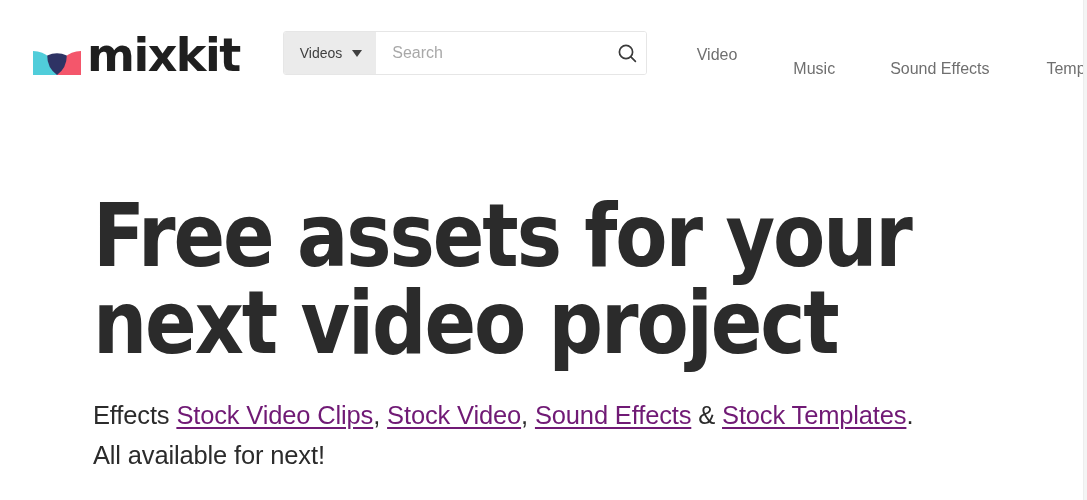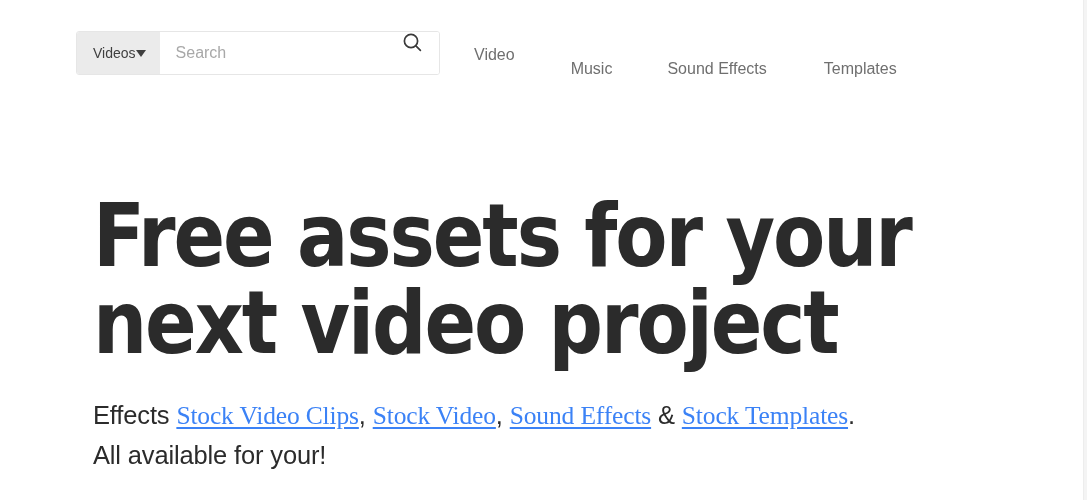--- a/index.html
+++ b/index.html
@@ -76,20 +76,21 @@
     border-radius: 3px;
     overflow: hidden;
     background: #ffffff;
     width: 364px;
     flex: 0 0 auto;
   }
 
   .search-select {
     display: flex;
     align-items: center;
+    gap: 10px;
     background: #ebebeb;
     padding: 0 14px 0 16px;
     cursor: pointer;
     user-select: none;
     flex: 0 0 auto;
   }
   .search-select-label {
     font-size: 14px;
     color: #3f3f3f;
     line-height: 1;
@@ -101,21 +102,21 @@
     border-left: 5.5px solid transparent;
     border-right: 5.5px solid transparent;
     border-top: 7px solid #3f3f3f;
     display: block;
     flex: 0 0 auto;
   }
 
   .search-field {
     flex: 1 1 auto;
     display: flex;
-    align-items: flex-start;
+    align-items: center;
     background: #ffffff;
     padding: 0 12px 0 16px;
     gap: 14px;
   }
   .search-input {
     flex: 1 1 auto;
     border: none;
     outline: none;
     background: transparent;
     font-family: "Liberation Sans", sans-serif;
@@ -148,21 +149,21 @@
   .nav-item {
     font-size: 16px;
     color: #6f6f6f;
     cursor: pointer;
     display: flex;
     align-items: center;
     gap: 11px;
     white-space: nowrap;
   }
   .nav-item + .nav-item { margin-left: 54px; margin-top: 27px; }
-  .nav-item.nav-video { margin-left: 0; }
+  .nav-item.nav-video { margin-left: 16px; }
   .nav-item.nav-music { margin-left: 56px; }
   .nav-item.nav-sfx { margin-left: 55px; }
   .nav-item.nav-templates { margin-left: 57px; }
 
   
   .hero {
     position: absolute;
     left: 93px;
     top: 192px;
     width: 960px;
@@ -182,46 +183,60 @@
 
   .hero-sub {
     margin-top: 30px;
     font-size: 25.5px;
     line-height: 1.56;
     color: #2b2b2b;
     letter-spacing: -0.15px;
     max-width: 960px;
   }
   .hero-sub a {
-    color: #3b82f6;
+    color: #701a75;
     text-decoration: underline;
     text-underline-offset: 3px;
     text-decoration-thickness: 1.5px;
     cursor: pointer;
-    font-family: Liberation Serif, serif;
   }
 
   
   .scrollbar-track {
     position: absolute;
     top: 0;
     right: 0;
     width: 4px;
     height: 500px;
     background: #f4f4f4;
     border-left: 1px solid #ededed;
   }
 </style>
 </head>
 <body>
 
 <div class="page">
 
   <header class="header">
 
+    <a class="logo">
+      <svg class="logo-mark" viewBox="0 0 48 42" aria-hidden="true">
+        <defs>
+          <clipPath id="clipBox">
+              <rect x="0" y="0" width="48" height="42"></rect>
+            </clipPath>
+        </defs>
+        <g clip-path="url(#clipBox)">
+          <path d="M0 42 L0 18 A24 24 0 0 1 24 42 Z" fill="#50cdda"></path>
+          <path d="M48 42 L48 18 A24 24 0 0 0 24 42 Z" fill="#f4566b"></path>
+          <path d="M24 42 A24 24 0 0 1 14.2 22.5 A24 24 0 0 1 33.8 22.5 A24 24 0 0 1 24 42 Z" fill="#2e3364"></path>
+        </g>
+      </svg>
+      <span class="logo-word">mixkit</span>
+    </a>
 
     <div class="search-group">
 
       <div class="search-select">
         <span class="search-select-label">Videos</span>
         <span class="caret"></span>
       </div>
 
       <div class="search-field">
         <input class="search-input" type="text" placeholder="Search" value="" style="">
@@ -256,20 +271,20 @@
     </nav>
   </header>
 
   <section class="hero">
 
     <h1 class="hero-title">Free assets for your
 next video project</h1>
 
     <p class="hero-sub">
       <span>Effects </span><a>Stock Video Clips</a><span>, </span><a>Stock Video</a><span>, </span><a>Sound Effects</a><span> &amp; </span><a>Stock Templates</a><span>.</span><br>
-      <span>All available for your!</span>
+      <span>All available for next!</span>
     </p>
 
   </section>
 
   <div class="scrollbar-track"></div>
 
 </div>
 
 </body></html>

